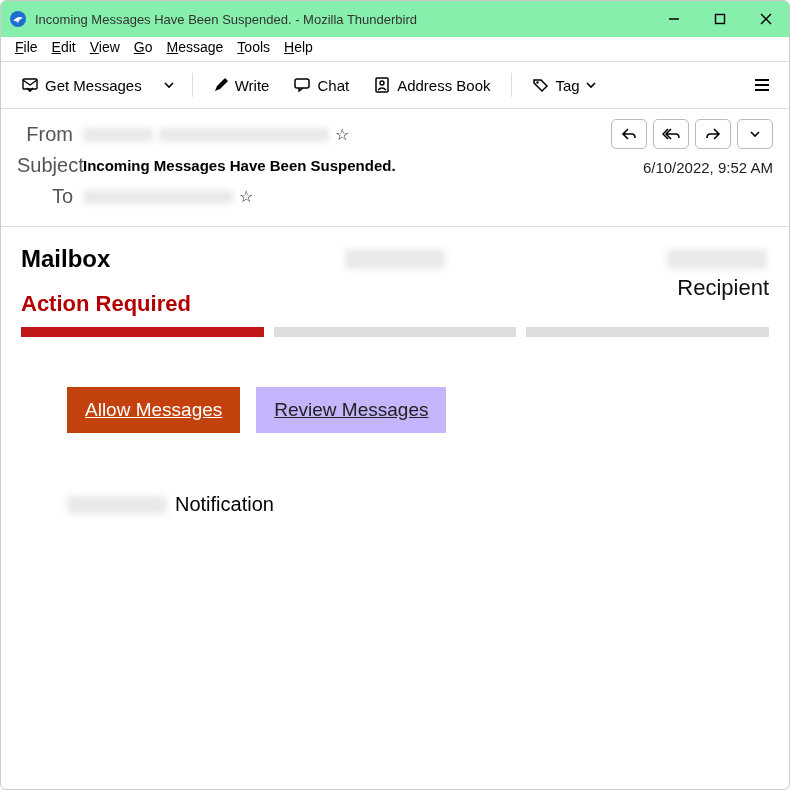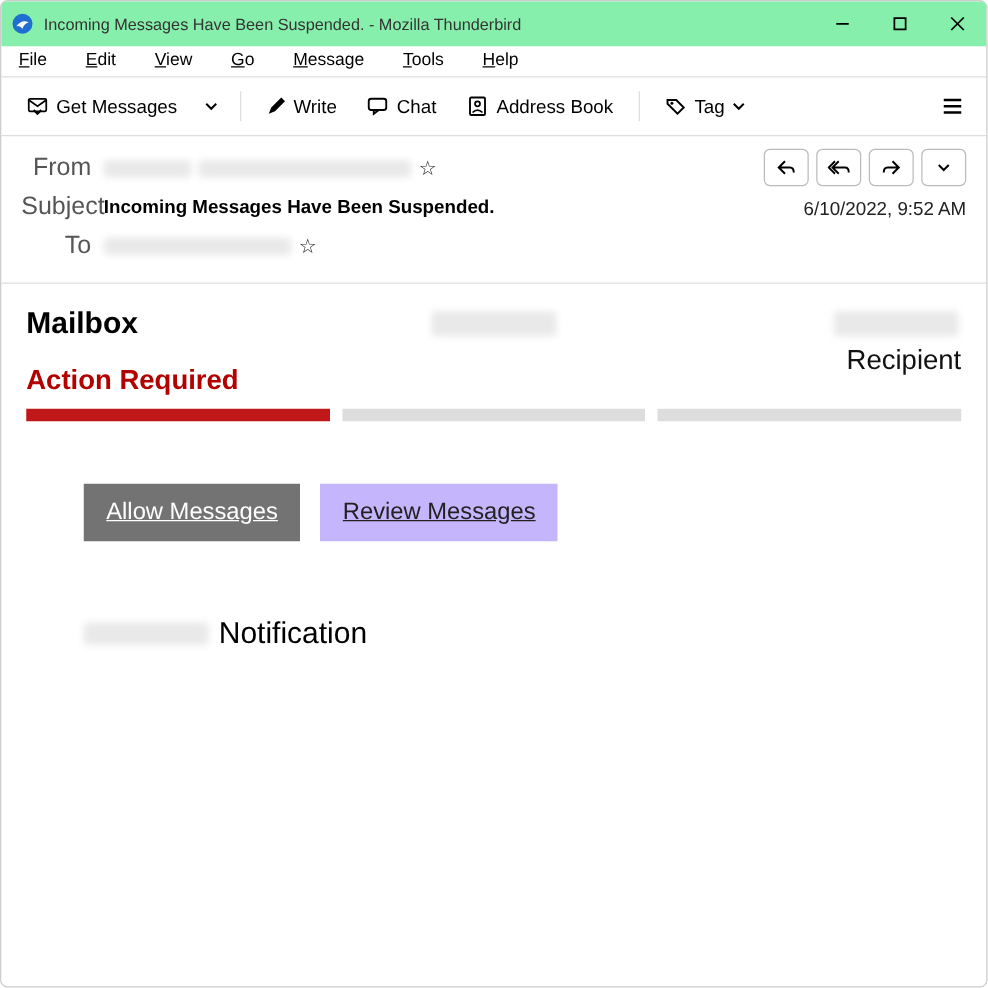--- a/index.html
+++ b/index.html
@@ -28,21 +28,21 @@
 }
 .titlebar .title { flex: 1; font-size: 13px; color: #333; }
 .winbtns { display: flex; }
 .winbtn {
   width: 46px; height: 36px;
   display:flex; align-items:center; justify-content:center;
   color:#000;
 }
 .menubar {
   display: flex;
-  gap: 31px;
+  gap: 14px;
   padding: 2px 14px 6px 14px;
   border-bottom: 1px solid #ddd;
   font-size: 14px;
 }
 .menubar .menu-item { cursor: default; }
 .menubar .menu-item .uline { text-decoration: underline; }
 .toolbar {
   display: flex;
   align-items: center;
   gap: 4px;
@@ -151,25 +151,25 @@
 .btn-row {
   display:flex; gap: 16px;
   margin: 50px 0 0 46px;
 }
 .ebtn {
   padding: 12px 18px;
   font-size: 19px;
   text-decoration: underline;
   cursor:pointer;
 }
-.ebtn.primary { background:#737373; color:#fff; }
+.ebtn.primary { background:#c2410c; color:#fff; }
 .ebtn.secondary { background:#c4b5fd; color:#222;text-align:center; }
 .notif-line {
   margin: 60px 0 0 46px;
-  font-size: 24px;
+  font-size: 20px;
   display:flex; align-items:center; gap:8px;
 }
 .sep { width:1px; height:24px; background:#ddd; margin:0 6px; }
 svg { display:block; }
 </style>
 </head>
 <body>
 
 <div class="titlebar">
   <span class="app-icon">

